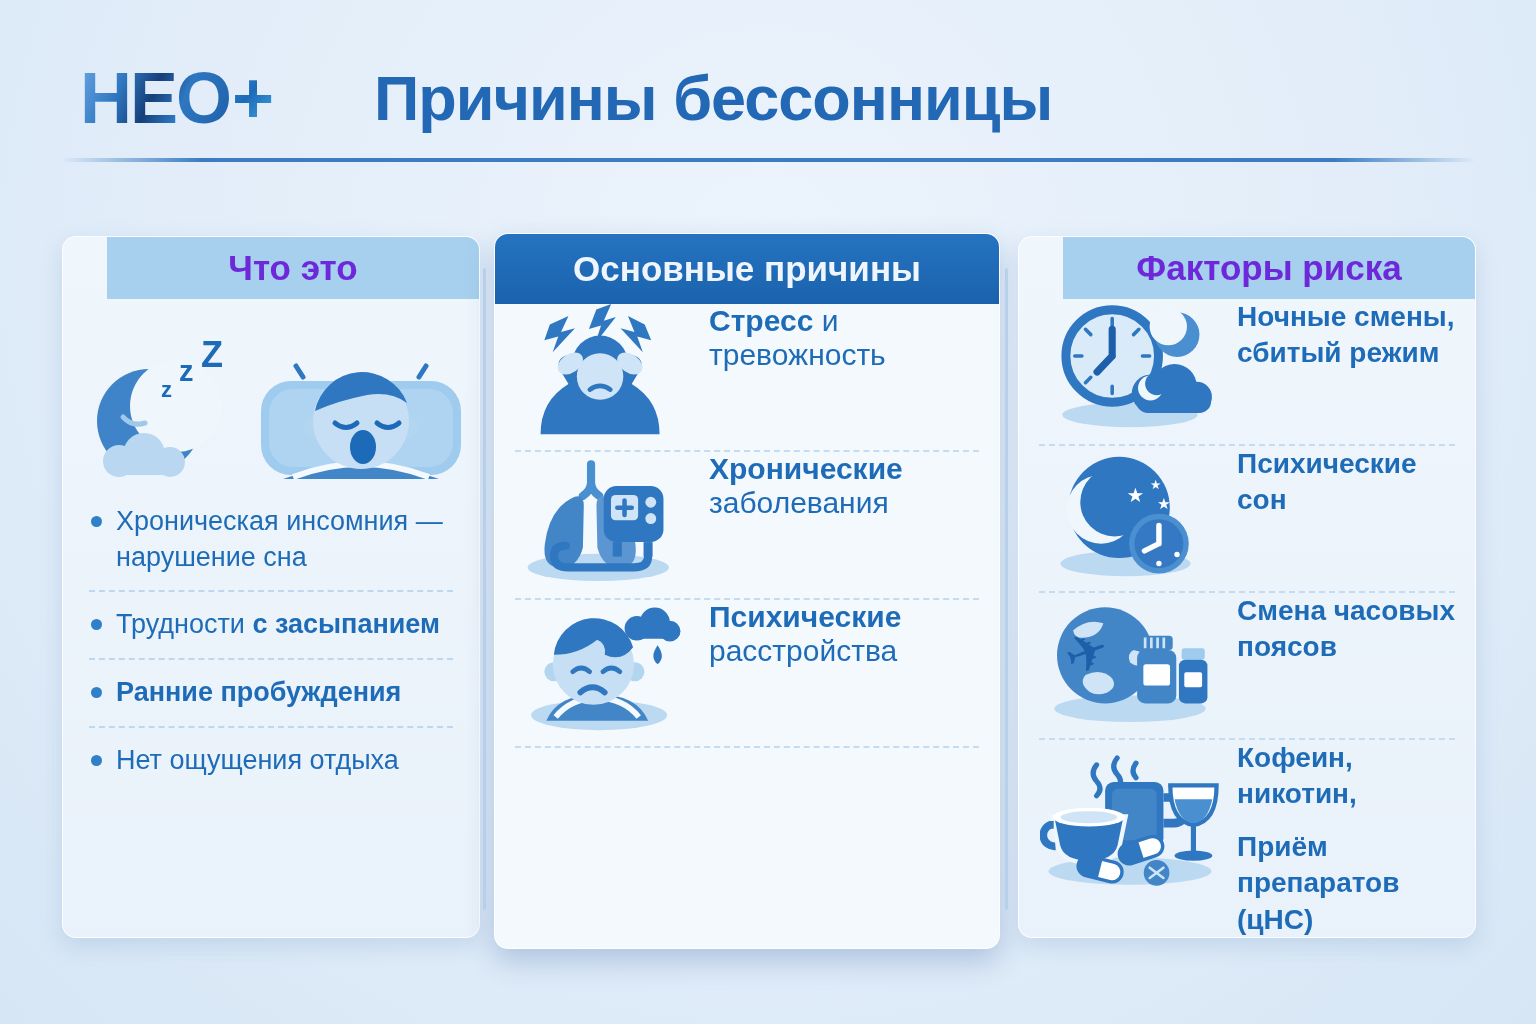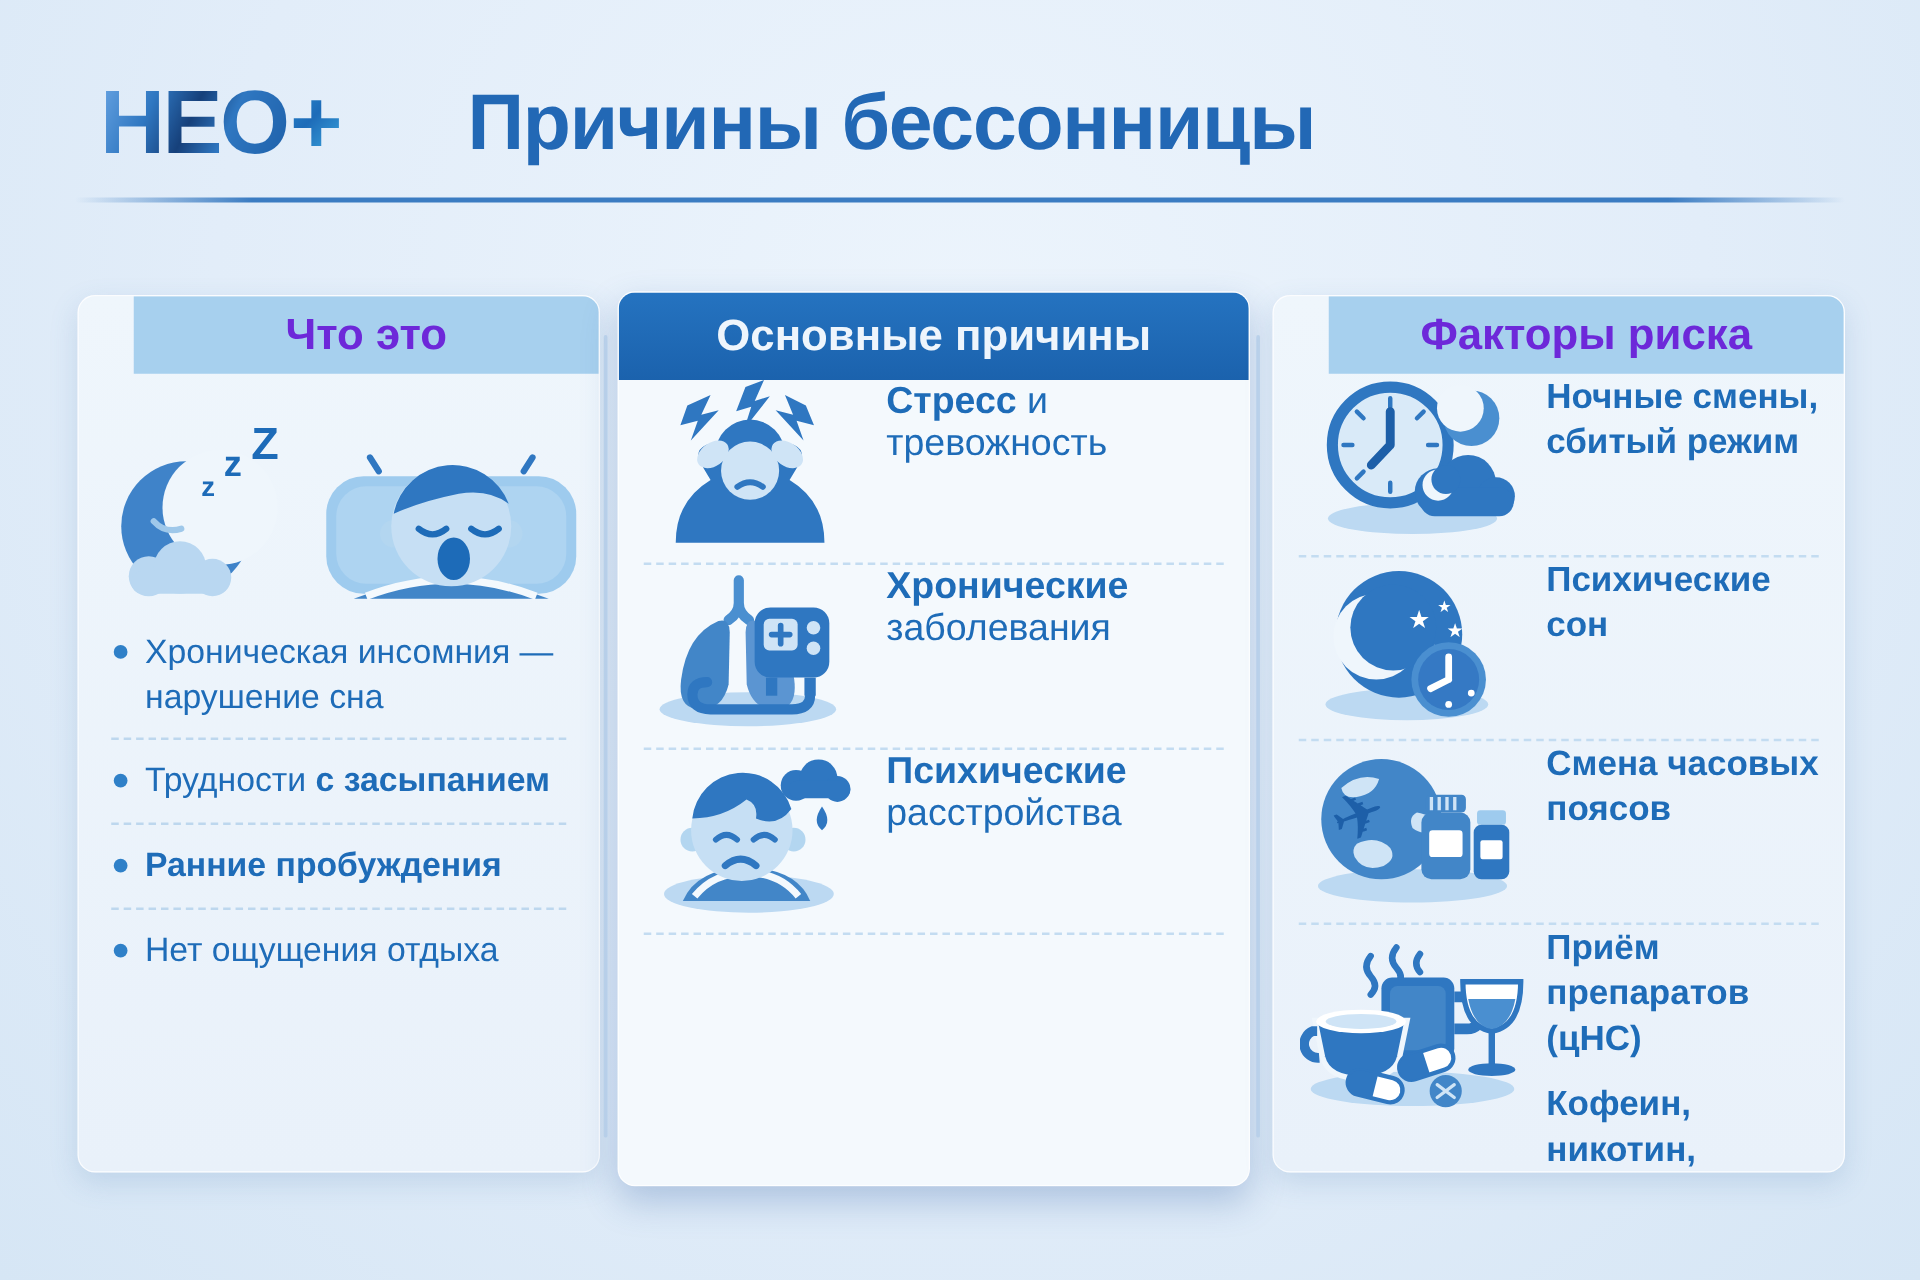--- a/index.html
+++ b/index.html
@@ -322,19 +322,19 @@
           </g>
           <g transform="rotate(14 70 146)">
             <rect x="44" y="134" width="52" height="23" rx="11.5" fill="#ffffff" stroke="#2f77c1" stroke-width="4"></rect>
             <path d="M44 145.5 a11.5 11.5 0 0 1 11.5 -11.5 h14.5 v23 h-14.5 a11.5 11.5 0 0 1 -11.5 -11.5z" fill="#2f77c1"></path>
           </g>
           <circle cx="136" cy="150" r="15" fill="#4286c8"></circle>
           <path d="M128 144 l16 12 M144 144 l-16 12" stroke="#cfe4f6" stroke-width="3" stroke-linecap="round"></path>
         </svg>
       </div>
       <div class="label">
+        <div>Кофеин, никотин,</div>
         <div>Приём препаратов (цНС)</div>
-        <div>Кофеин, никотин,</div>
         <div>алкоголь</div>
       </div>
     </div>
   </section>
 </div>
 
 </body></html>

